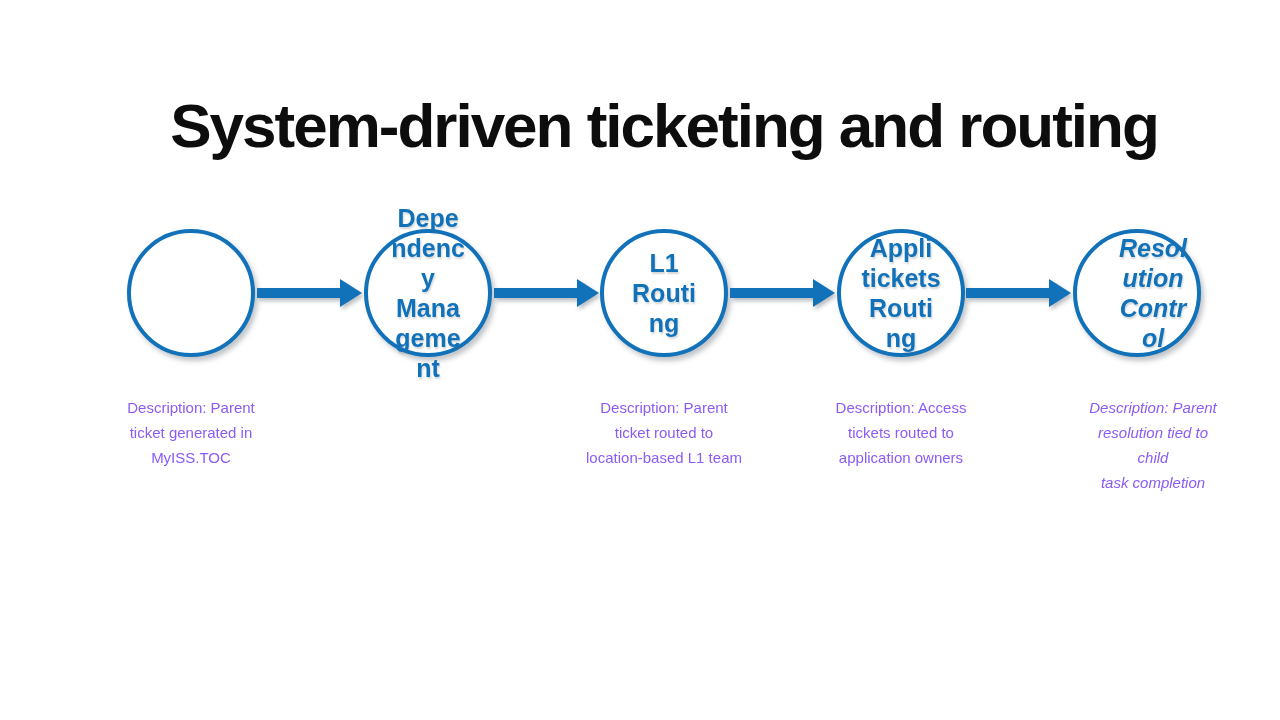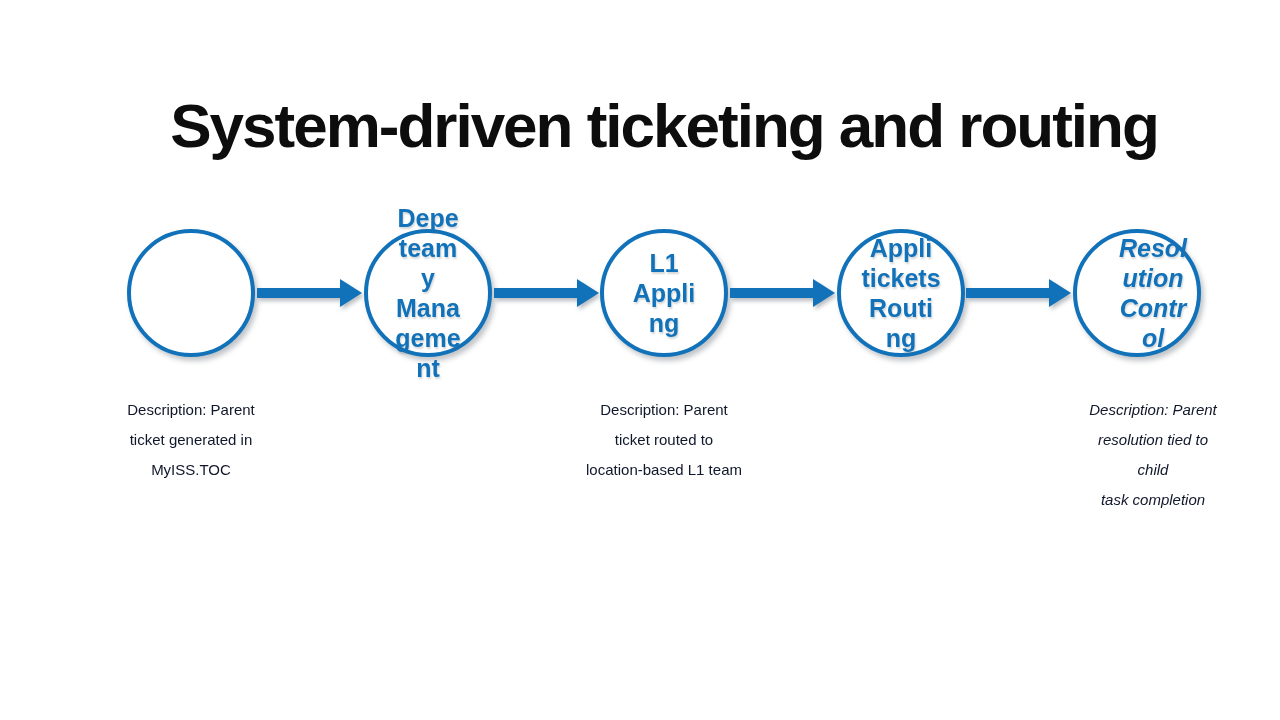--- a/index.html
+++ b/index.html
@@ -50,22 +50,22 @@
     z-index: 3;
   }
 
   .step-desc {
     position: absolute;
     top: 367px;
     transform: translateX(-50%);
     text-align: center;
     white-space: pre-line;
     font-size: 15px;
-    line-height: 30px;
-    color: #0f172a;
+    line-height: 25px;
+    color: #8b5cf6;
   }
 
   .arrow {
     position: absolute;
     top: 264px;
     height: 10px;
     width: 84px;
     background: var(--accent, #1172BA);
     filter: drop-shadow(2px 3px 2px rgba(80, 90, 100, 0.4));
     z-index: 2;
@@ -103,43 +103,46 @@
 
   <div class="circle cx-1"></div>
   <div class="step-desc lx-1">Description: Parent
 ticket generated in
 MyISS.TOC</div>
 
   <div class="arrow ax-1"></div>
 
   <div class="circle cx-2"></div>
   <div class="circle-label lx-2">Depe
-team
+ndenc
 y
 Mana
 geme
 nt</div>
 
   <div class="arrow ax-2"></div>
 
   <div class="circle cx-3"></div>
   <div class="circle-label lx-3">L1
-Appli
+Routi
 ng</div>
   <div class="step-desc lx-3">Description: Parent
 ticket routed to
 location-based L1 team</div>
 
   <div class="arrow ax-3"></div>
 
   <div class="circle cx-4"></div>
   <div class="circle-label lx-4">Appli
 tickets
 Routi
 ng</div>
+  <div class="step-desc lx-4">Description: Access
+tickets routed to
+application owners</div>
 
   <div class="arrow ax-4"></div>
 
   <div class="circle cx-5"></div>
   <div class="circle-label lx-5">Resol
 ution
 Contr
 ol</div>
   <div class="step-desc lx-5">Description: Parent
 resolution tied to child

